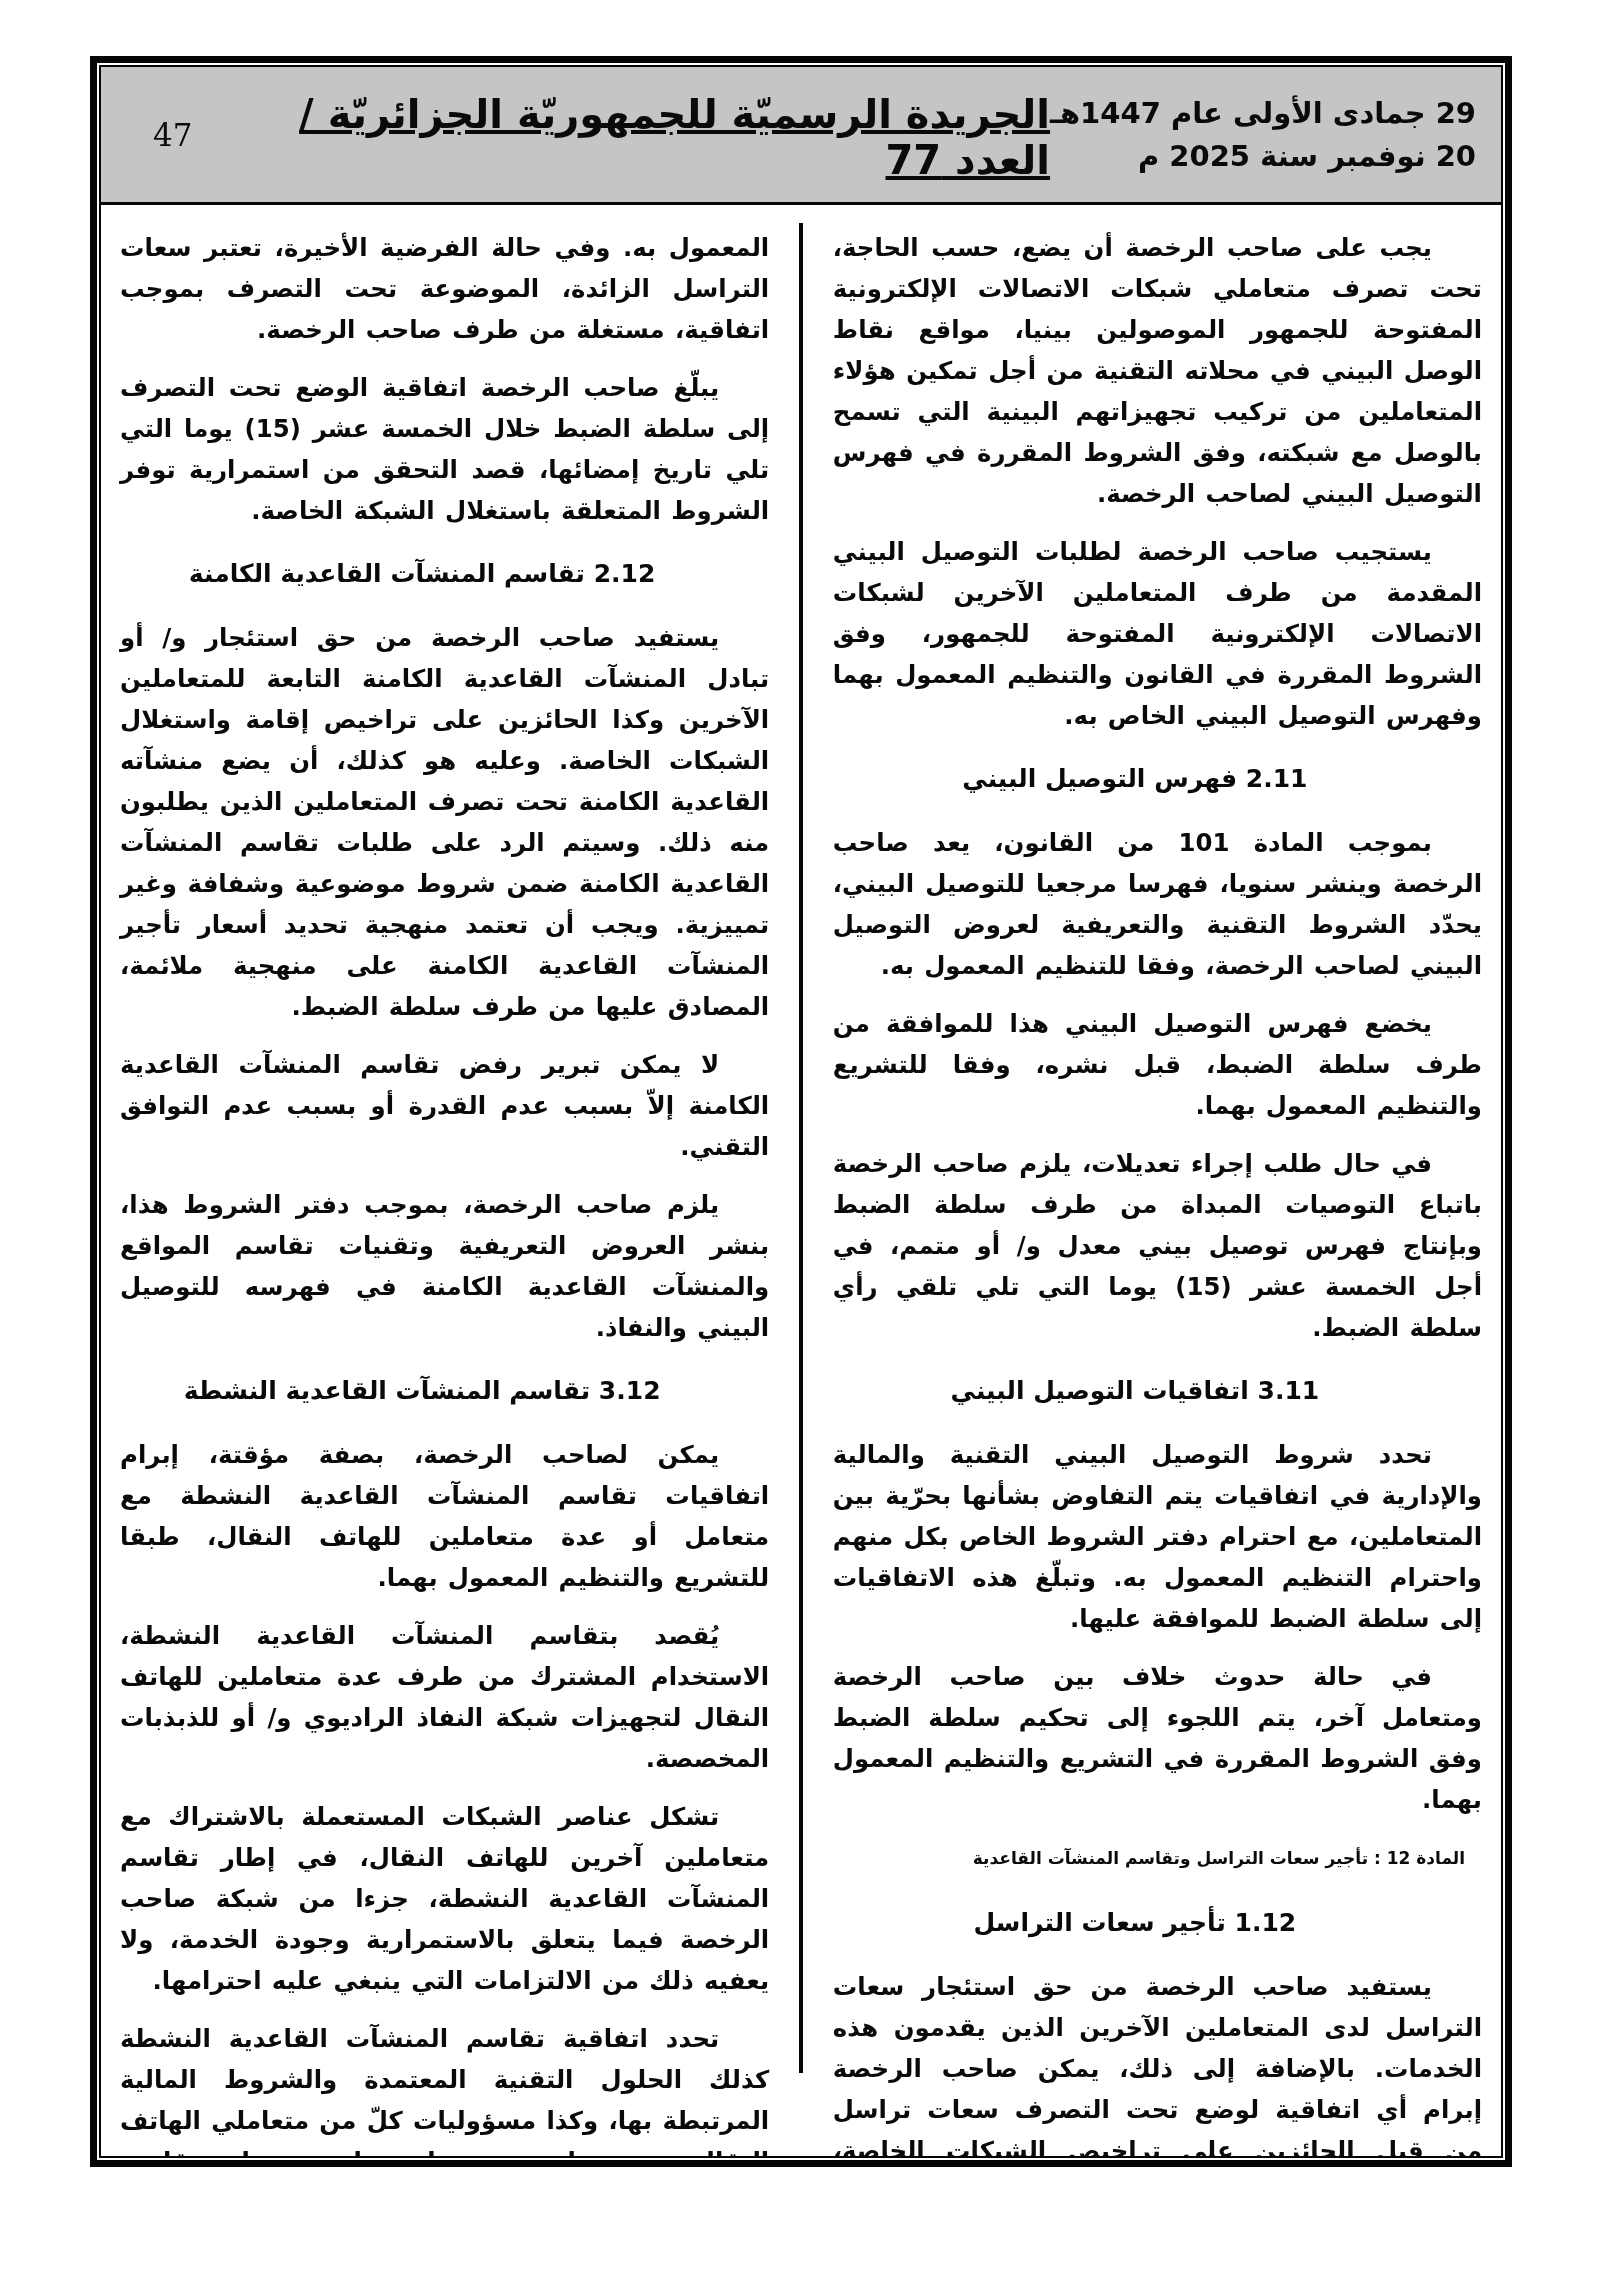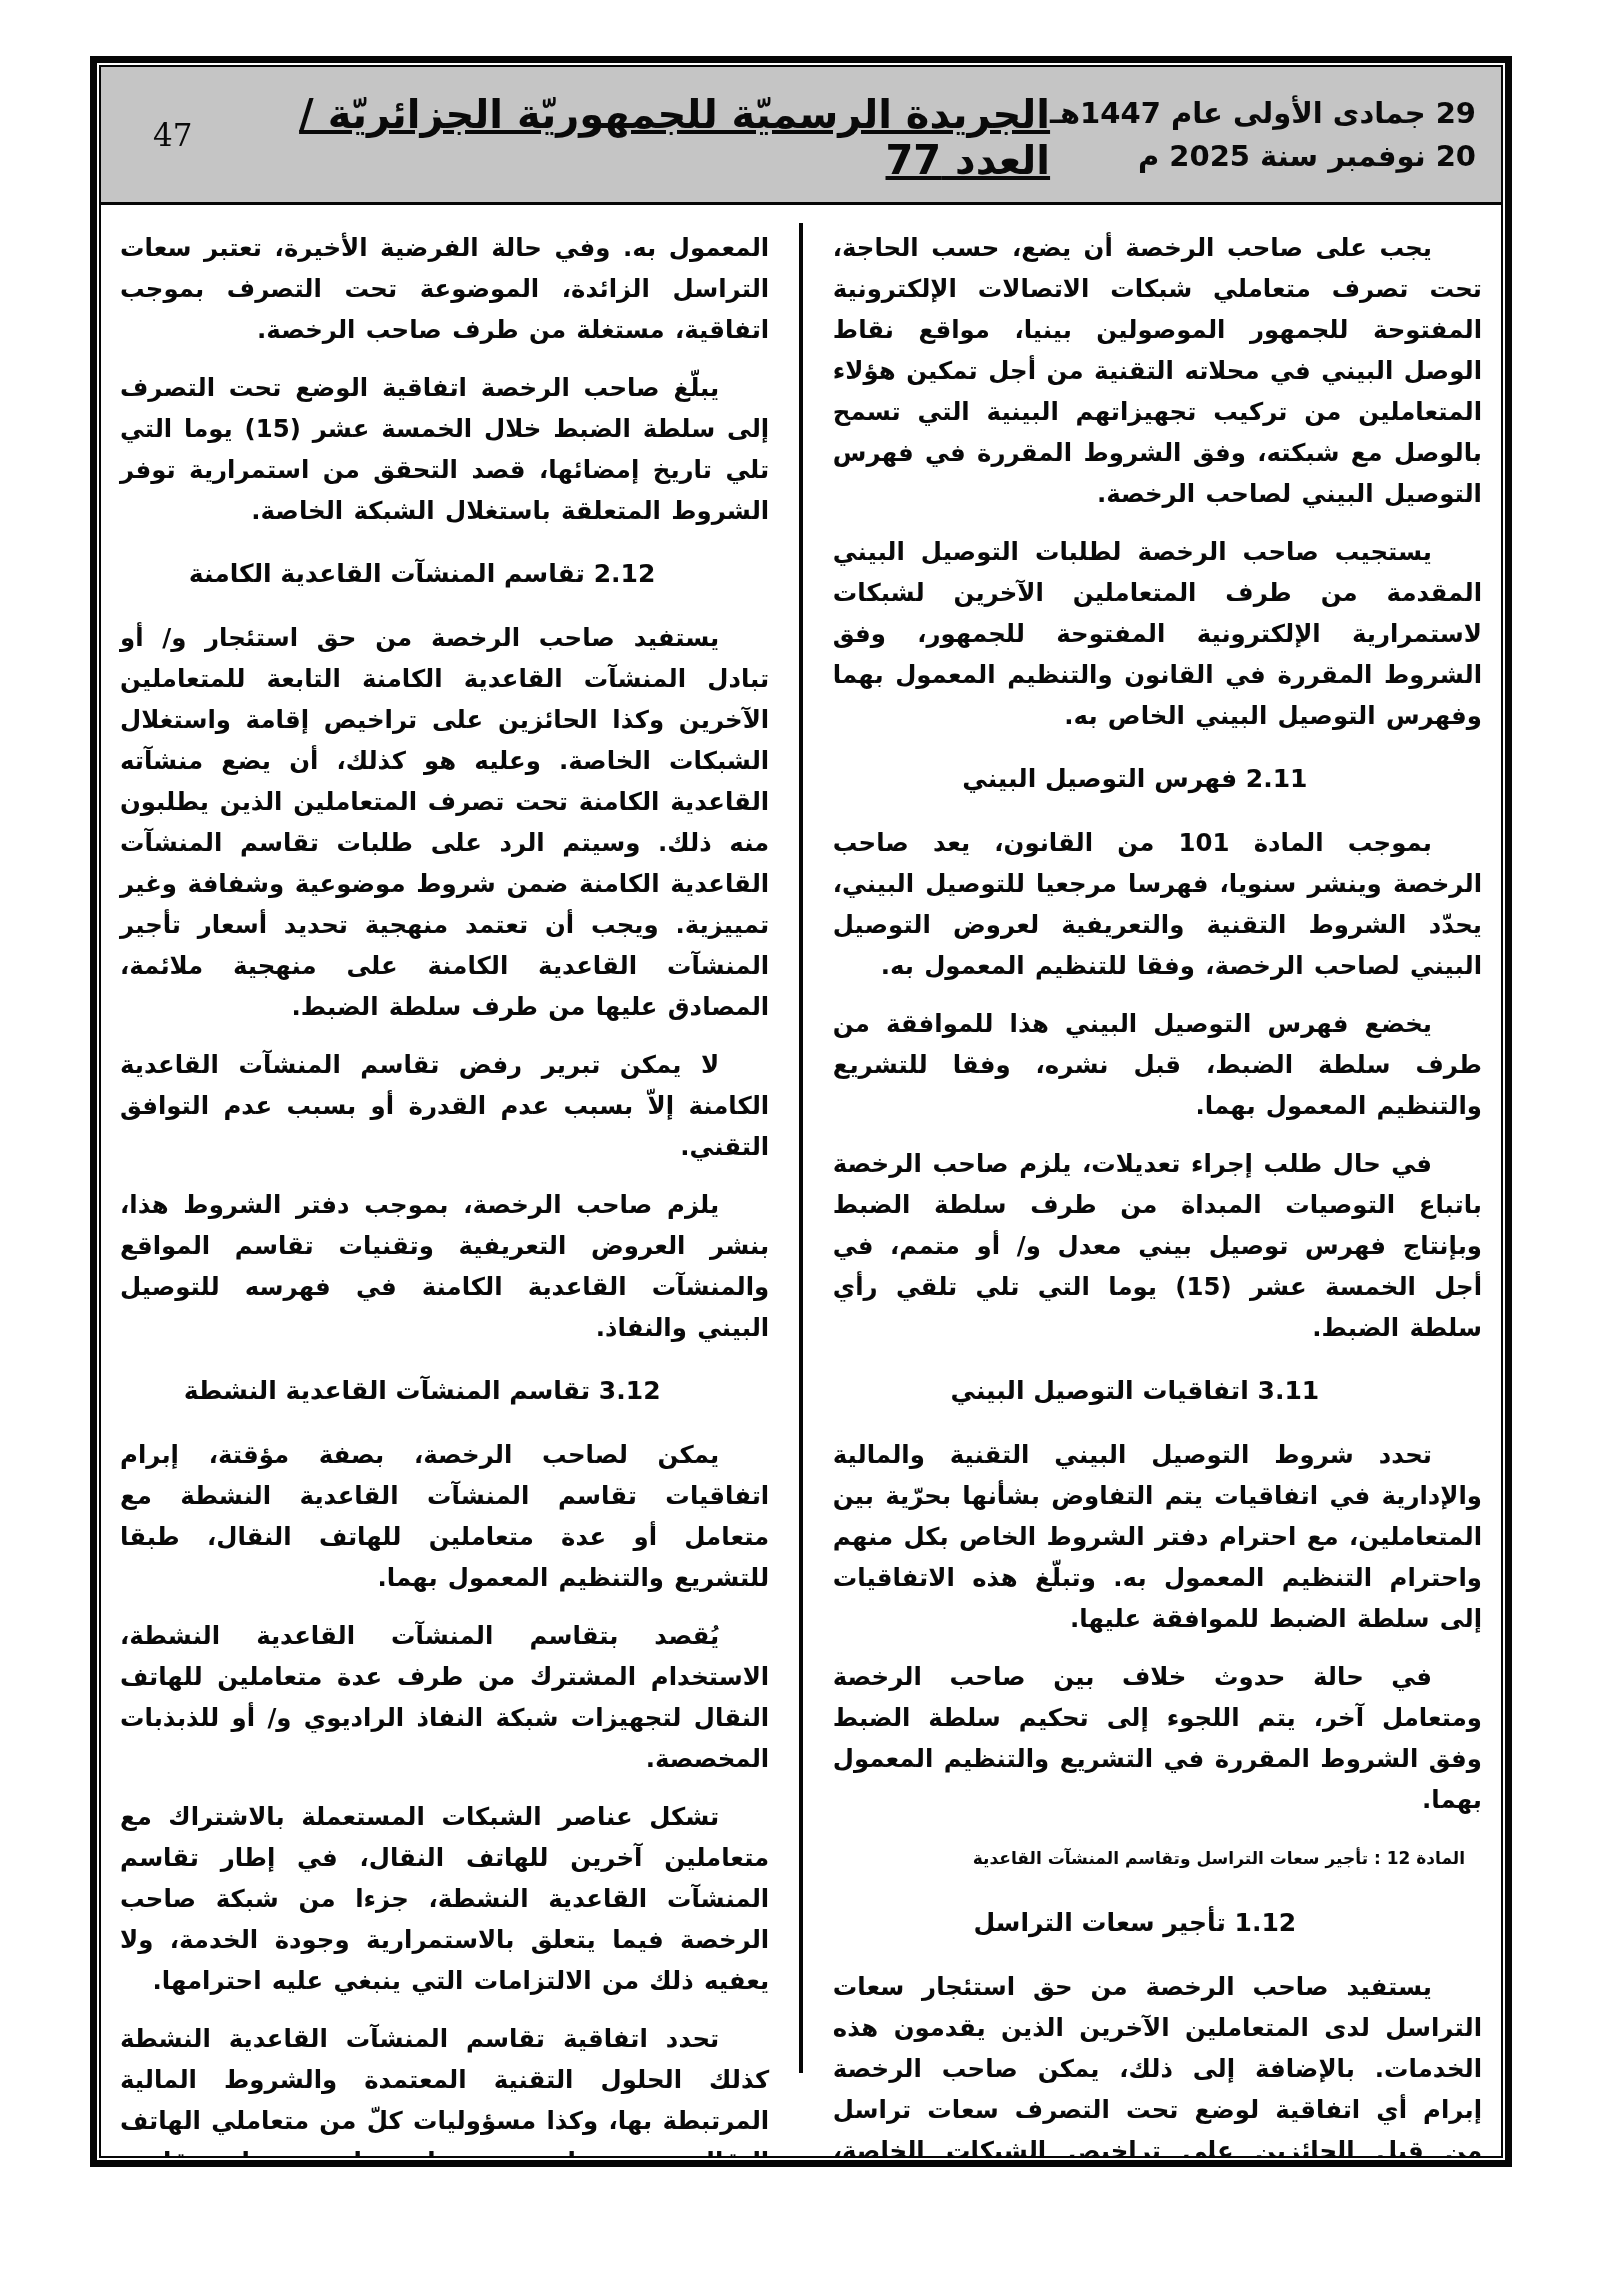--- a/index.html
+++ b/index.html
@@ -129,21 +129,21 @@
           <div>20 نوفمبر سنة 2025 م</div>
         </div>
         <div class="title">الجريدة الرسميّة للجمهوريّة الجزائريّة / العدد 77</div>
         <div class="pagenum">47</div>
       </div>
 
       <div class="bodyg">
 
         <div class="col">
           <p>يجب على صاحب الرخصة أن يضع، حسب الحاجة، تحت تصرف متعاملي شبكات الاتصالات الإلكترونية المفتوحة للجمهور الموصولين بينيا، مواقع نقاط الوصل البيني في محلاته التقنية من أجل تمكين هؤلاء المتعاملين من تركيب تجهيزاتهم البينية التي تسمح بالوصل مع شبكته، وفق الشروط المقررة في فهرس التوصيل البيني لصاحب الرخصة.</p>
-          <p>يستجيب صاحب الرخصة لطلبات التوصيل البيني المقدمة من طرف المتعاملين الآخرين لشبكات لاستمرارية الإلكترونية المفتوحة للجمهور، وفق الشروط المقررة في القانون والتنظيم المعمول بهما وفهرس التوصيل البيني الخاص به.</p>
+          <p>يستجيب صاحب الرخصة لطلبات التوصيل البيني المقدمة من طرف المتعاملين الآخرين لشبكات الاتصالات الإلكترونية المفتوحة للجمهور، وفق الشروط المقررة في القانون والتنظيم المعمول بهما وفهرس التوصيل البيني الخاص به.</p>
           <div class="shead">2.11 فهرس التوصيل البيني</div>
           <p>بموجب المادة 101 من القانون، يعد صاحب الرخصة وينشر سنويا، فهرسا مرجعيا للتوصيل البيني، يحدّد الشروط التقنية والتعريفية لعروض التوصيل البيني لصاحب الرخصة، وفقا للتنظيم المعمول به.</p>
           <p>يخضع فهرس التوصيل البيني هذا للموافقة من طرف سلطة الضبط، قبل نشره، وفقا للتشريع والتنظيم المعمول بهما.</p>
           <p>في حال طلب إجراء تعديلات، يلزم صاحب الرخصة باتباع التوصيات المبداة من طرف سلطة الضبط وبإنتاج فهرس توصيل بيني معدل و/ أو متمم، في أجل الخمسة عشر (15) يوما التي تلي تلقي رأي سلطة الضبط.</p>
           <div class="shead">3.11 اتفاقيات التوصيل البيني</div>
           <p>تحدد شروط التوصيل البيني التقنية والمالية والإدارية في اتفاقيات يتم التفاوض بشأنها بحرّية بين المتعاملين، مع احترام دفتر الشروط الخاص بكل منهم واحترام التنظيم المعمول به. وتبلّغ هذه الاتفاقيات إلى سلطة الضبط للموافقة عليها.</p>
           <p>في حالة حدوث خلاف بين صاحب الرخصة ومتعامل آخر، يتم اللجوء إلى تحكيم سلطة الضبط وفق الشروط المقررة في التشريع والتنظيم المعمول بهما.</p>
           <div class="ahead">المادة 12 : تأجير سعات التراسل وتقاسم المنشآت القاعدية</div>
           <div class="shead">1.12 تأجير سعات التراسل</div>
           <p>يستفيد صاحب الرخصة من حق استئجار سعات التراسل لدى المتعاملين الآخرين الذين يقدمون هذه الخدمات. بالإضافة إلى ذلك، يمكن صاحب الرخصة إبرام أي اتفاقية لوضع تحت التصرف سعات تراسل من قبل الحائزين على تراخيص الشبكات الخاصة، وفقا للتنظيم</p>

